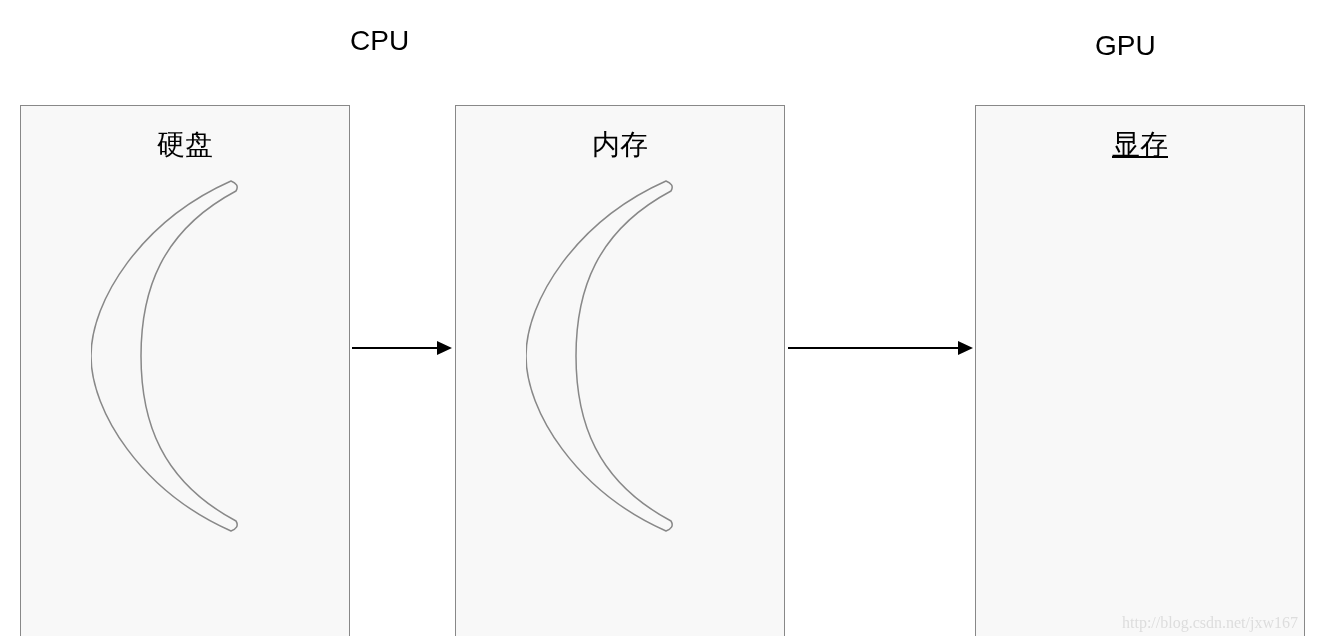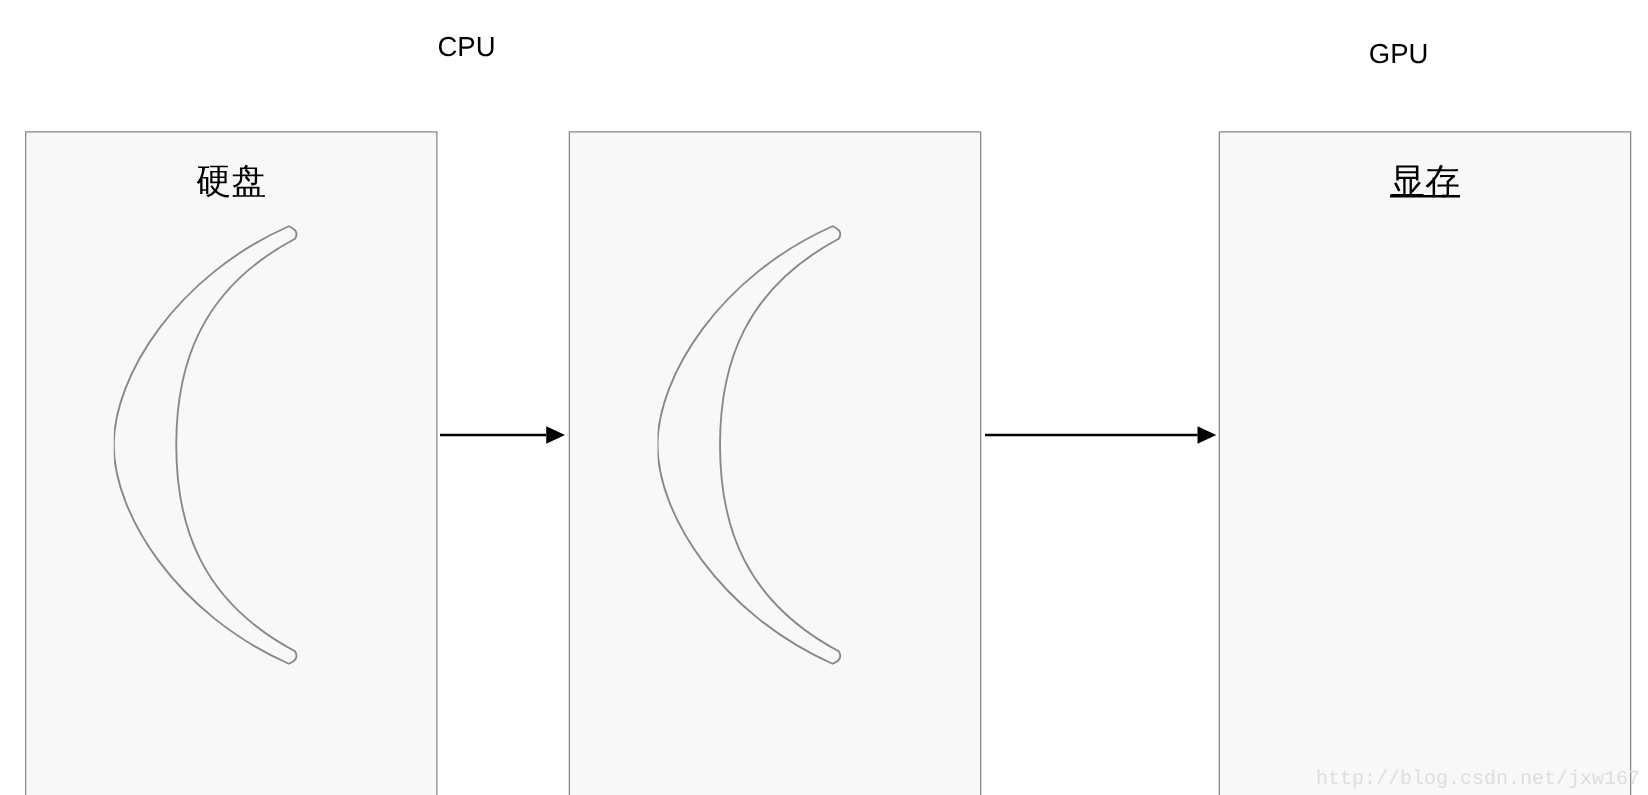--- a/index.html
+++ b/index.html
@@ -9,21 +9,21 @@
     }
     body {
       width: 1318px;
       height: 636px;
       background: #ffffff;
       position: relative;
       font-family: Arial, "Microsoft YaHei", sans-serif;
     }
     .header-label {
       position: absolute;
-      font-size: 22px;
+      font-size: 28px;
       color: #000;
     }
     .box {
       position: absolute;
       border: 1px solid #888;
       background: #f8f8f8;
       width: 330px;
       height: 611px;
     }
     .box-title {
@@ -35,25 +35,25 @@
     .moon-shape {
       position: absolute;
       top: 65px;
       left: 70px;
     }
     .arrow {
       position: absolute;
     }
     .watermark {
       position: absolute;
-      right: 6px;
+      right: 20px;
       bottom: 4px;
       font-size: 16px;
       color: #ddd;
-      font-family: Liberation Mono, monospace;
+      font-family: Liberation Serif, serif;
     }
   </style>
 </head>
 <body>
 
 <div class="header-label" style="left: 350px; top: 25px;">CPU</div>
 <div class="header-label" style="left: 1055px; top: 30px; margin-left: 40px;">GPU</div>
 
 <div class="box" style="left: 20px; top: 105px;">
   <div class="box-title">硬盘</div>
@@ -67,20 +67,21 @@
              C 148 15, 145 12, 140 10 Z" fill="none" stroke="#888" stroke-width="1.5"></path>
   </svg>
 </div>
 
 <svg class="arrow" style="left: 352px; top: 338px;" width="100" height="20">
   <line x1="0" y1="10" x2="85" y2="10" stroke="#000" stroke-width="2"></line>
   <polygon points="85,3 100,10 85,17" fill="#000"></polygon>
 </svg>
 
 <div class="box" style="left: 455px; top: 105px;">
+  <div class="box-title">内存</div>
   <svg class="moon-shape" width="200" height="370" viewBox="0 0 200 370">
     <path d="M 140 10 
              C 50 50, 0 130, 0 185 
              C 0 240, 50 320, 140 360
              C 145 358, 148 355, 145 350
              C 70 310, 50 250, 50 185
              C 50 120, 70 60, 145 20
              C 148 15, 145 12, 140 10 Z" fill="none" stroke="#888" stroke-width="1.5"></path>
   </svg>
 </div>

